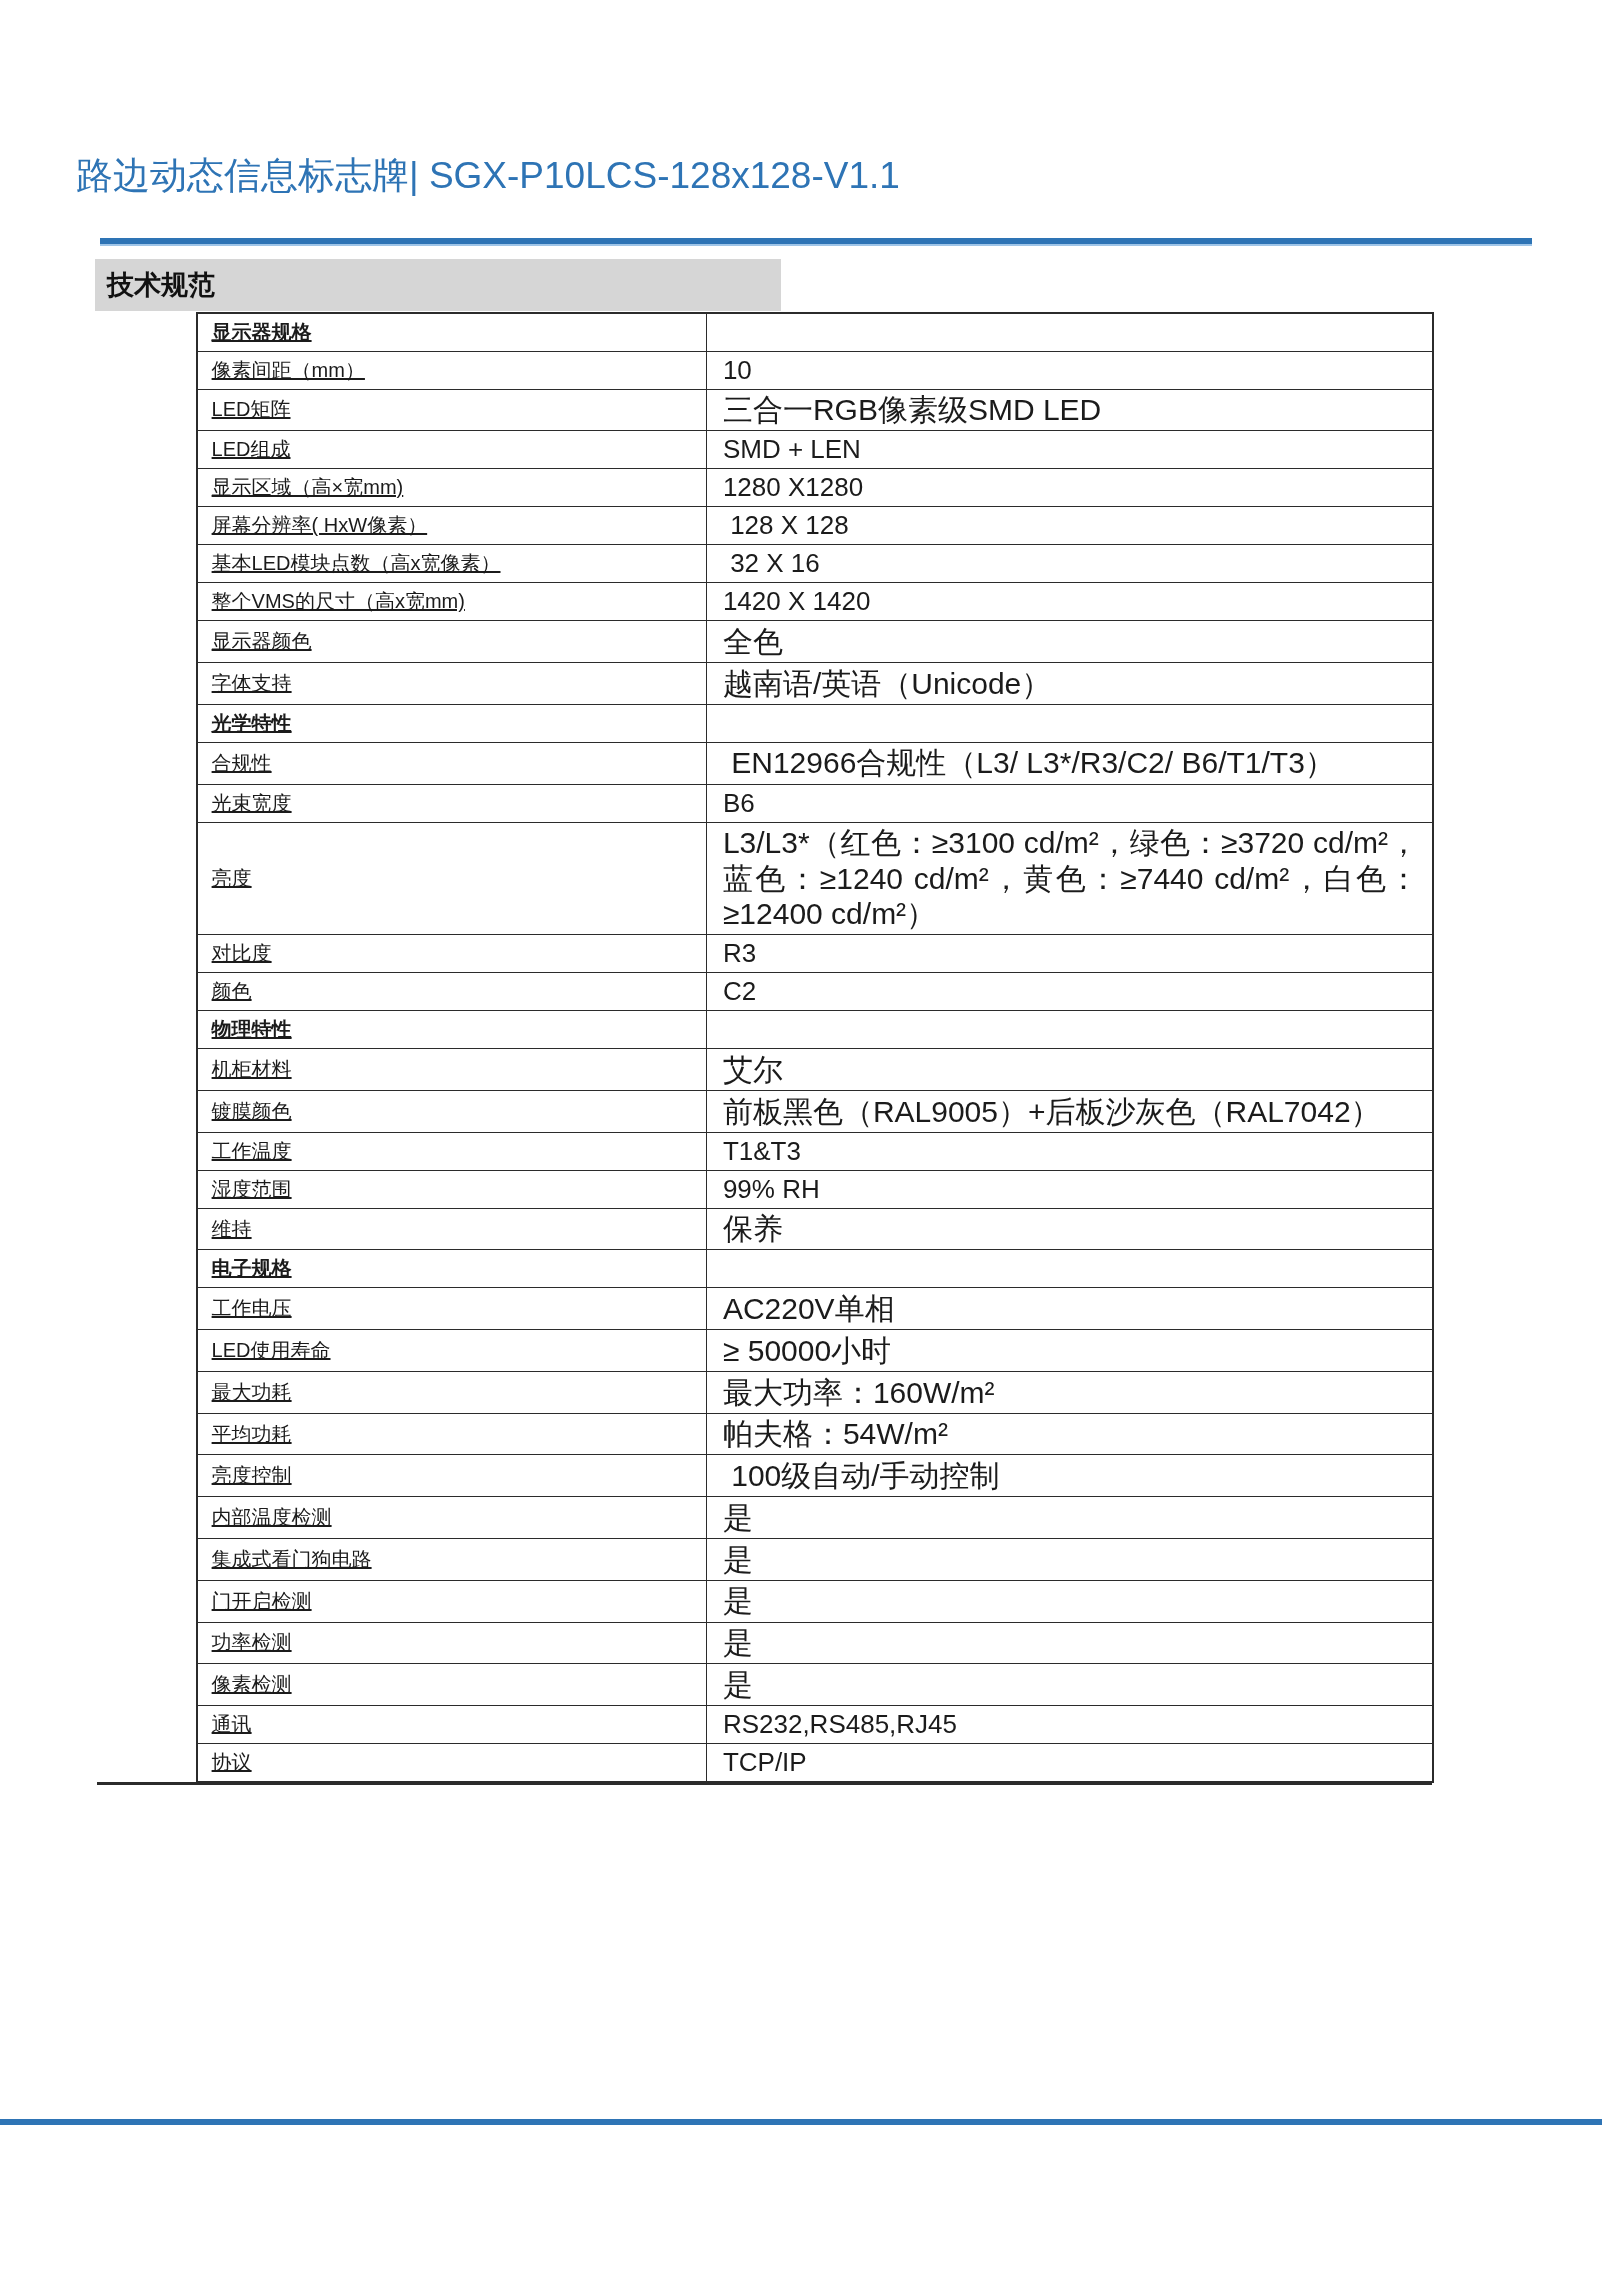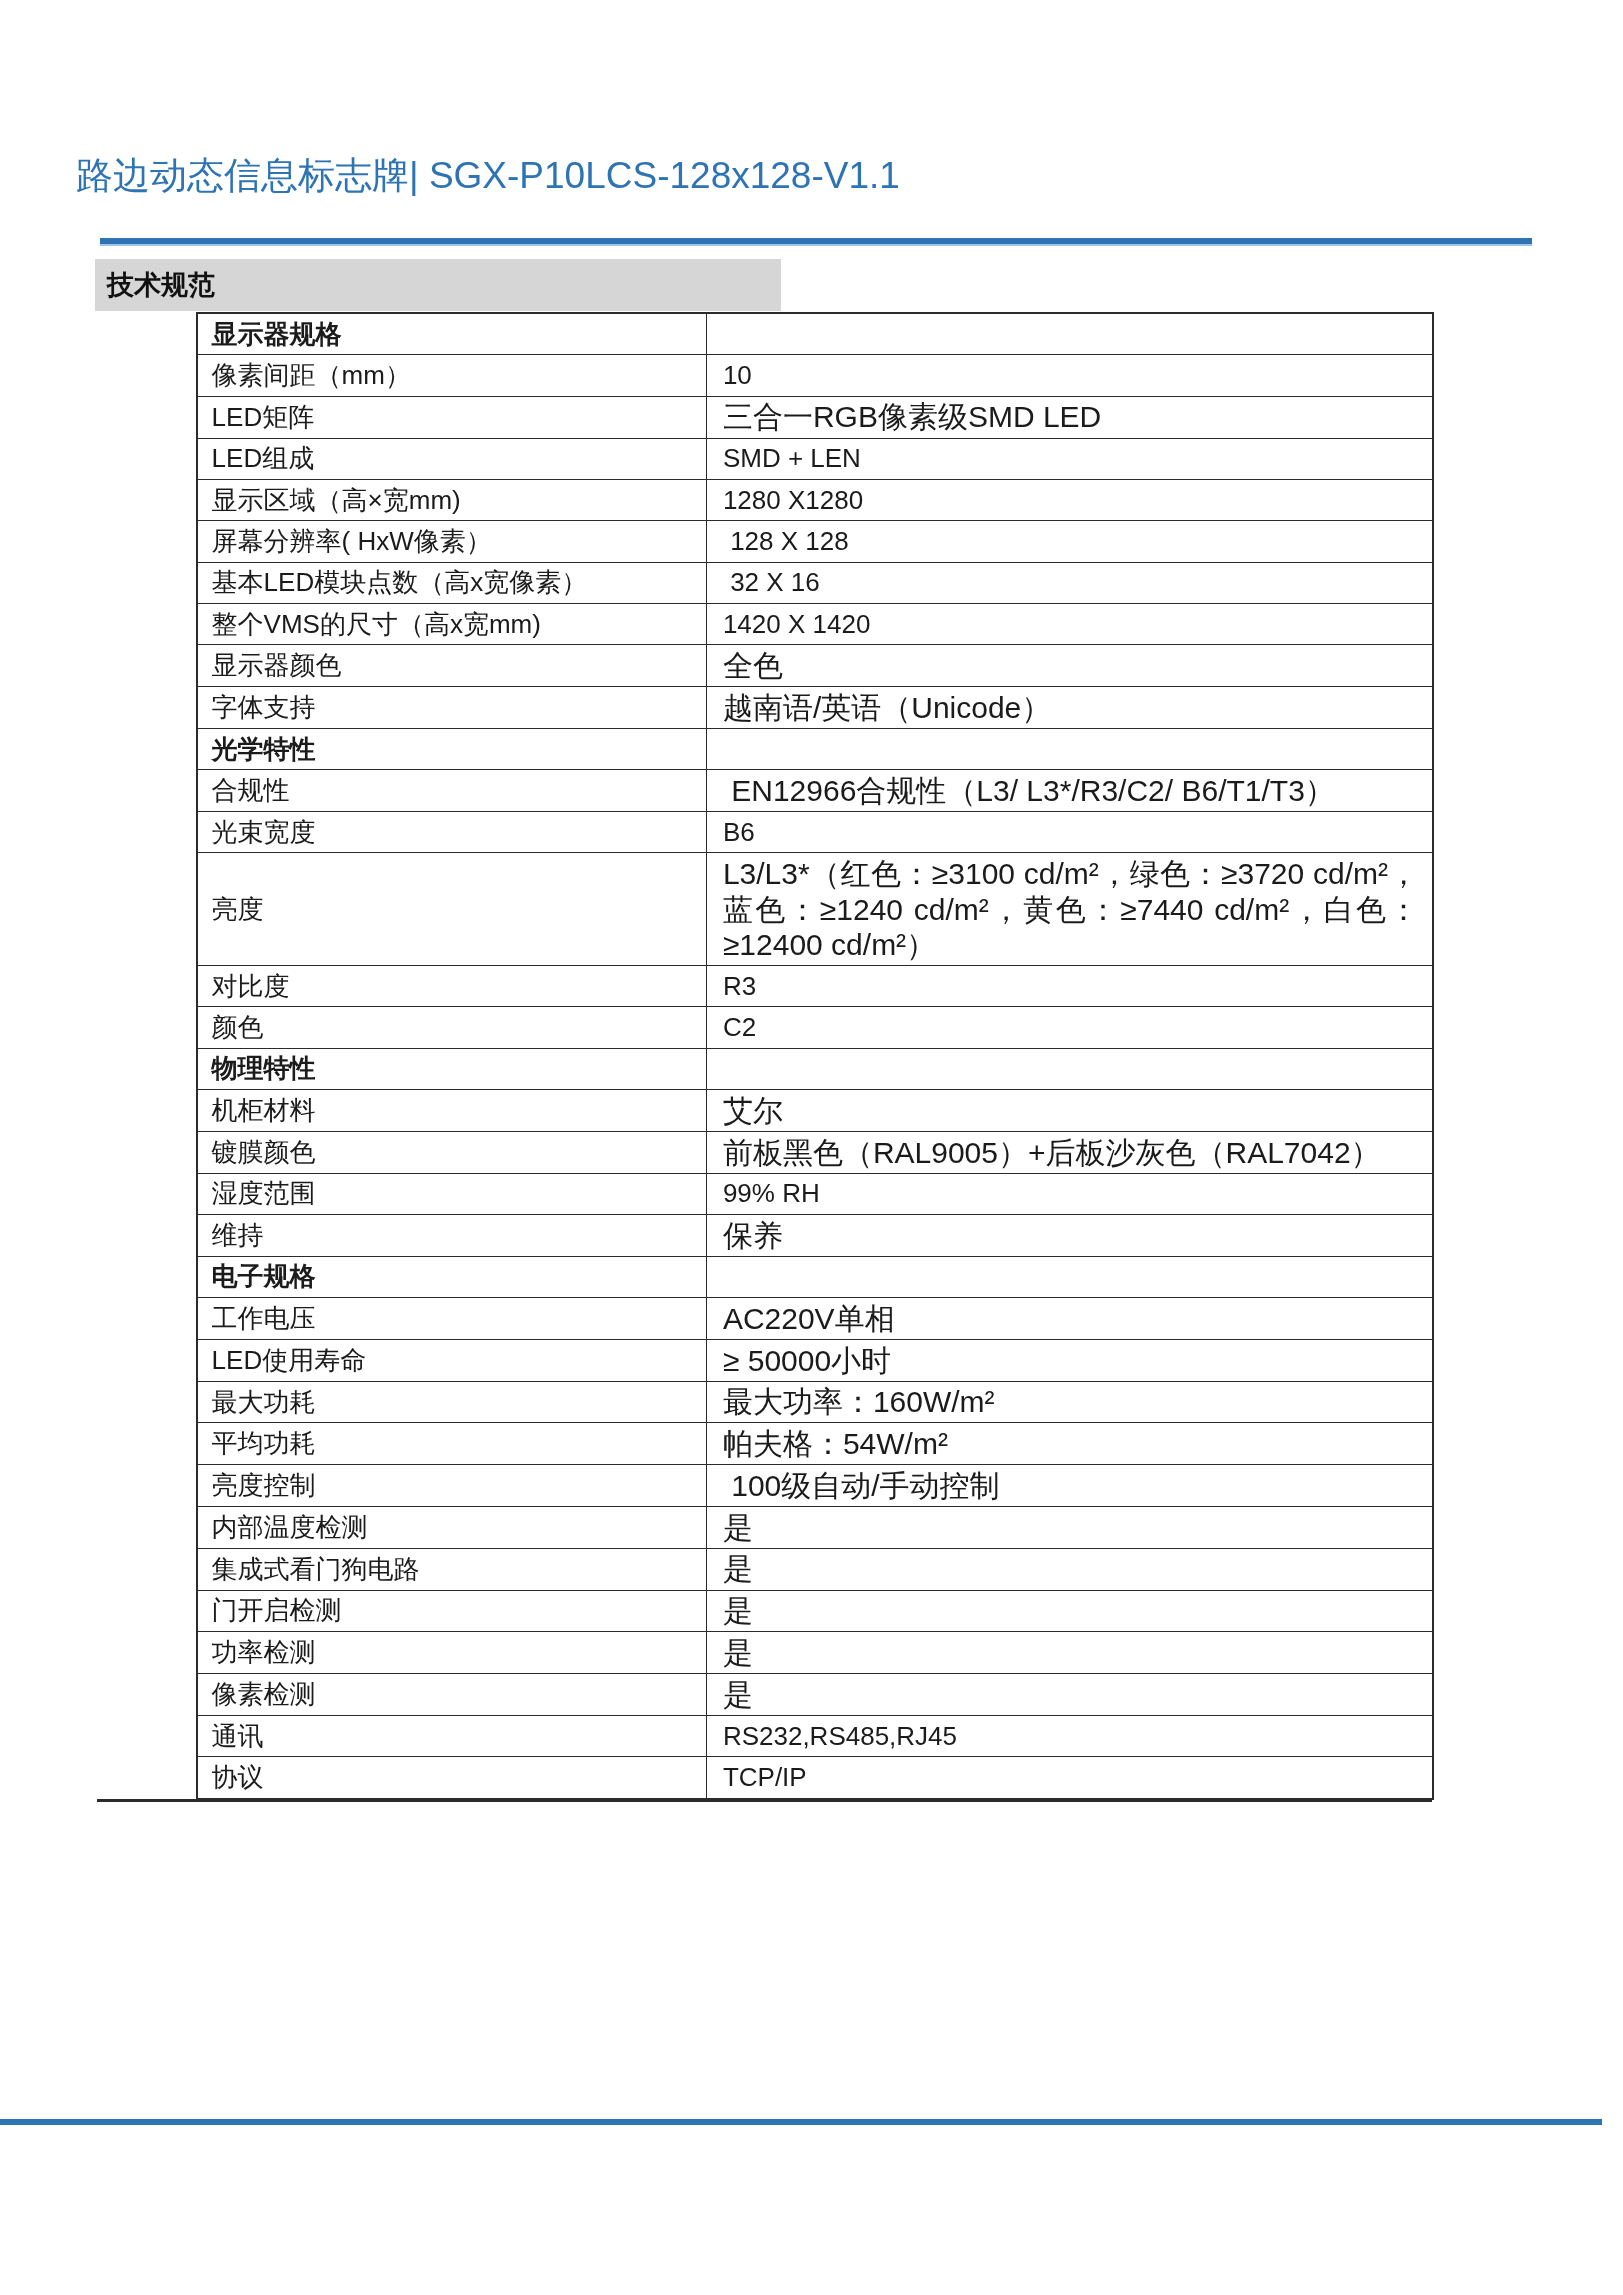--- a/index.html
+++ b/index.html
@@ -70,21 +70,22 @@
   }
   col.c1{width:509px;}
   col.c2{width:727px;}
   tr.spec-row{height:38px;}
   td{
     border:1.4px solid var(--border);
     vertical-align:middle;
   }
   td.label-cell{
     padding:2.7px 8.2px 2.7px 13.6px;
-    font-size:26px;
+    font-size:20px;
+    text-decoration:underline;
   }
   tr.section-row td.label-cell{
     font-weight:700;
   }
   td.value-cell{
     padding:2.7px 13.6px 2.7px 16.4px;
     font-size:30px;
     line-height:1.18;
     white-space:pre-wrap;
     text-align:justify;
@@ -218,20 +219,24 @@
     <td class="label-cell">机柜材料</td>
     <td class="value-cell">艾尔</td>
   </tr>
 
 
   <tr class="spec-row">
     <td class="label-cell">镀膜颜色</td>
     <td class="value-cell">前板黑色（RAL9005）+后板沙灰色（RAL7042）</td>
   </tr>
 
+  <tr class="spec-row">
+    <td class="label-cell">工作温度</td>
+    <td class="value-cell small">T1&amp;T3</td>
+  </tr>
 
   <tr class="spec-row">
     <td class="label-cell">湿度范围</td>
     <td class="value-cell small">99% RH</td>
   </tr>
 
 
   <tr class="spec-row">
     <td class="label-cell">维持</td>
     <td class="value-cell">保养</td>

